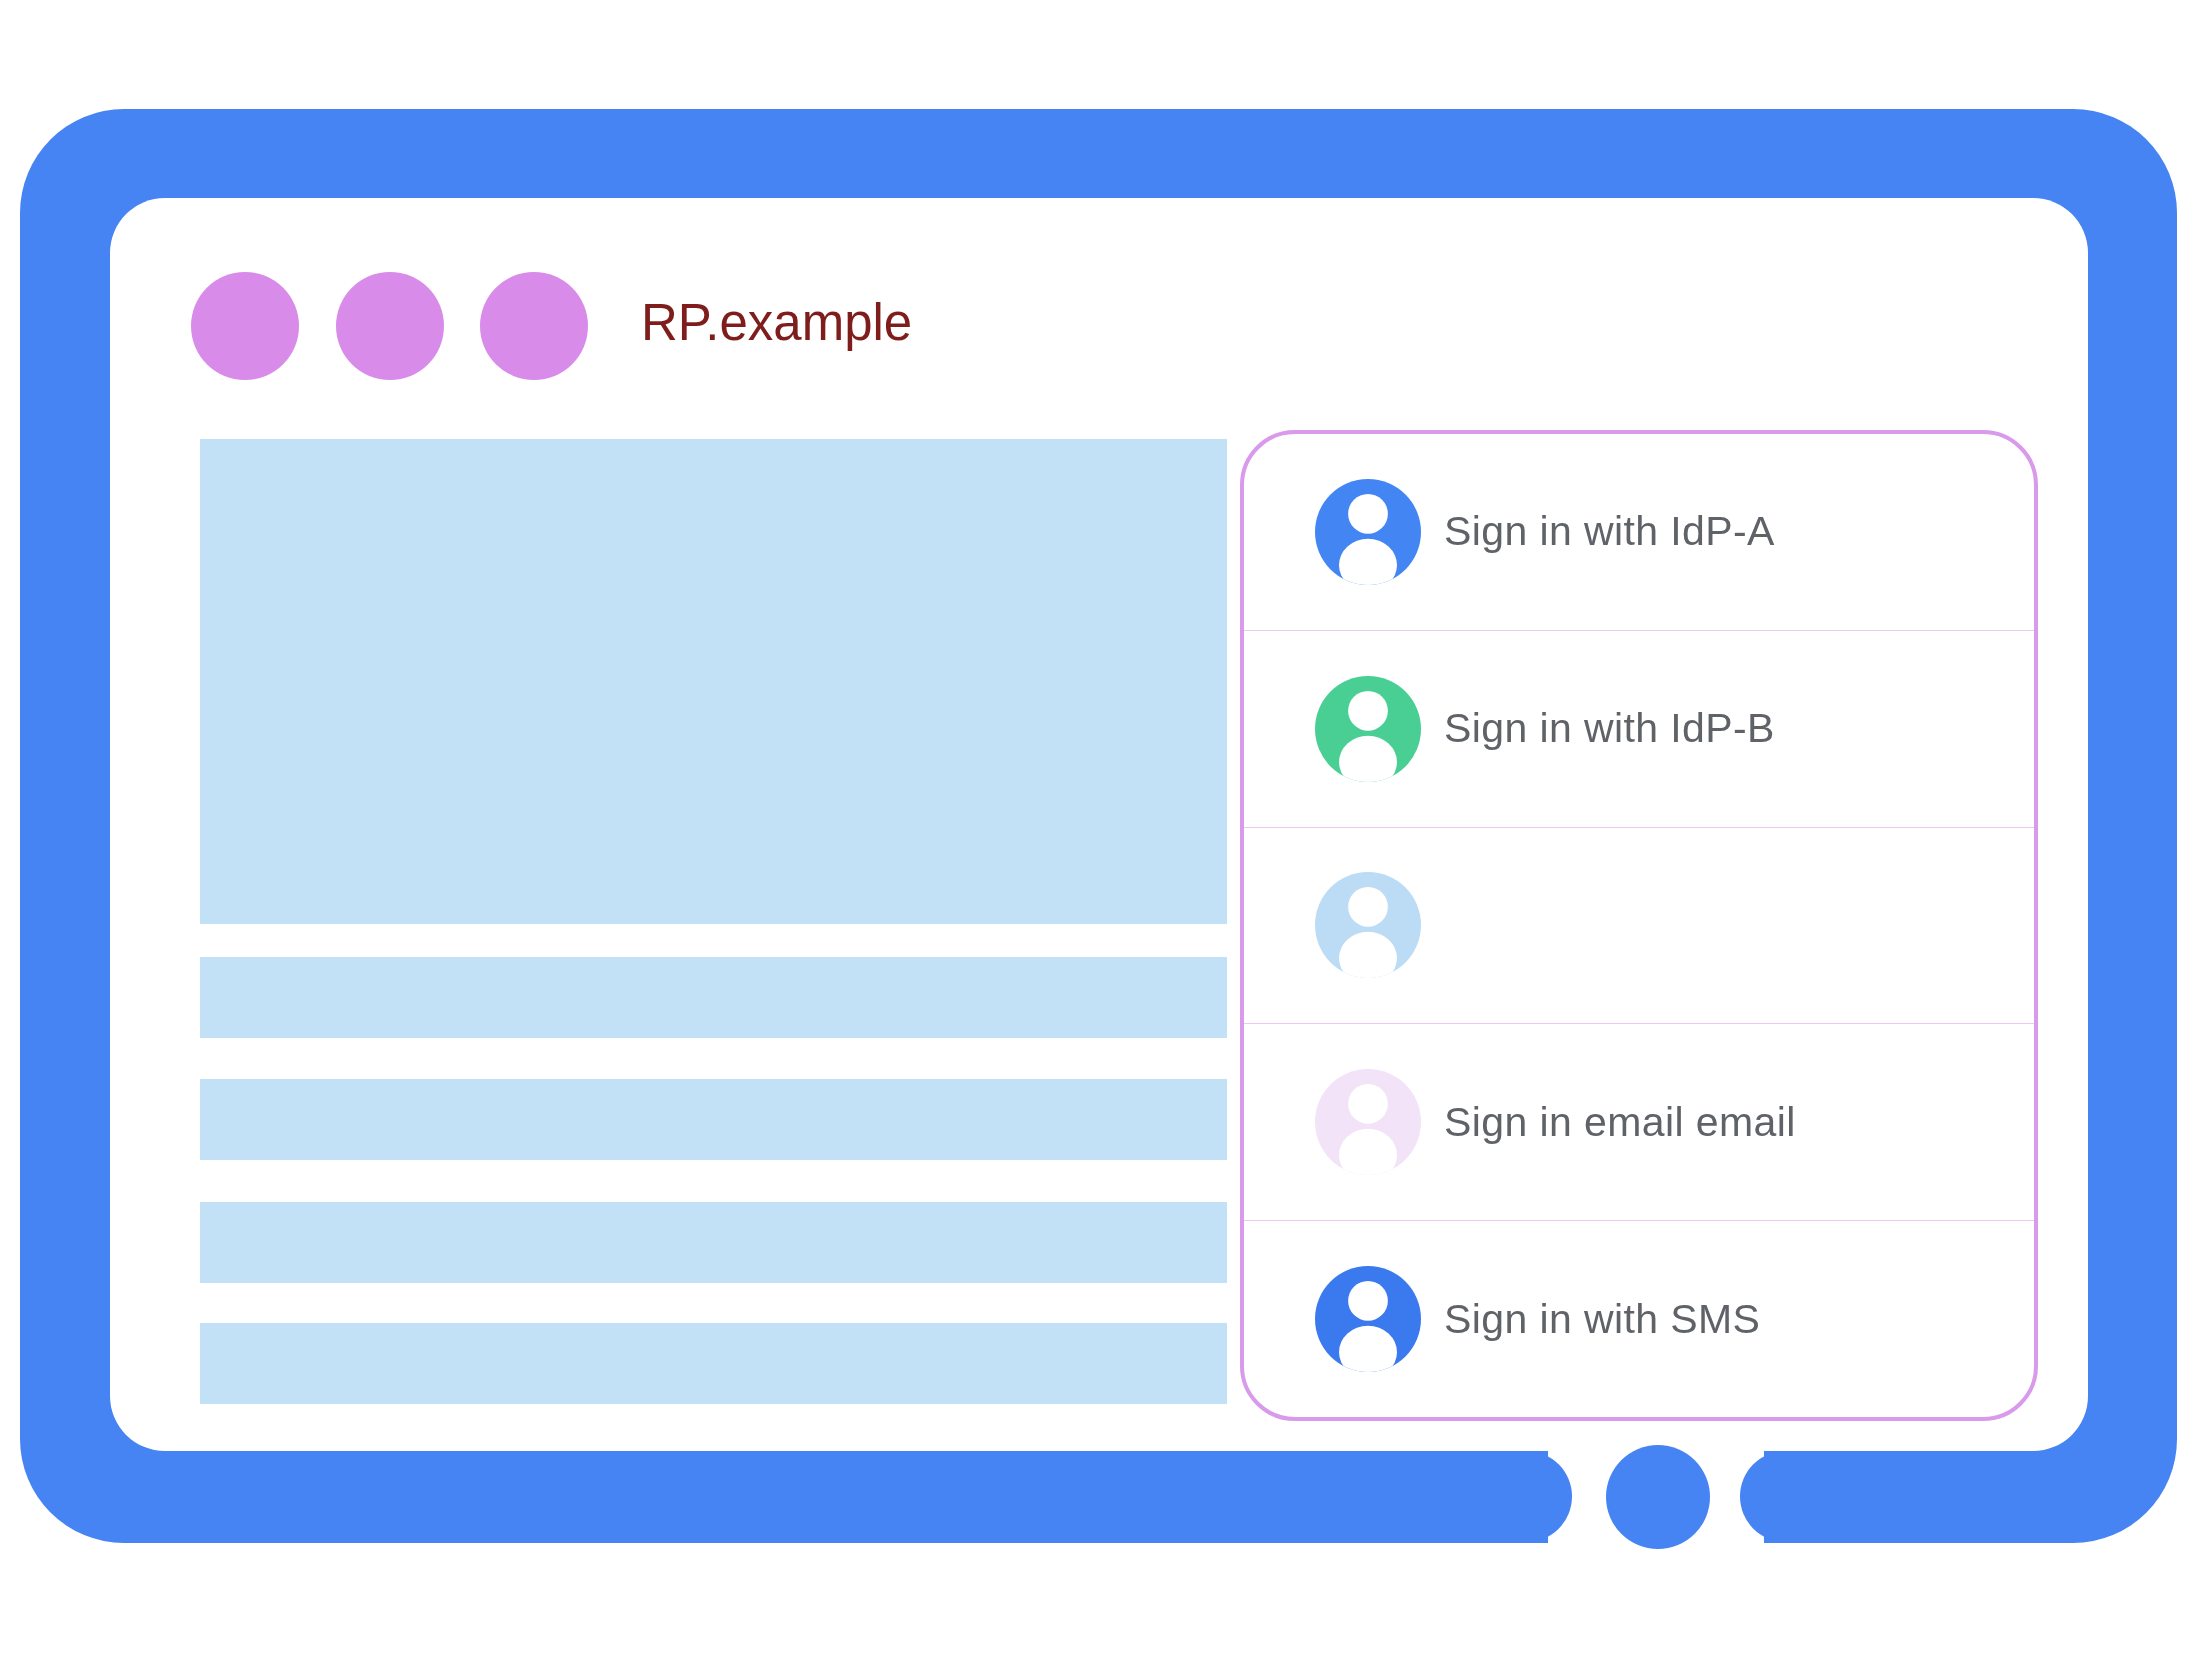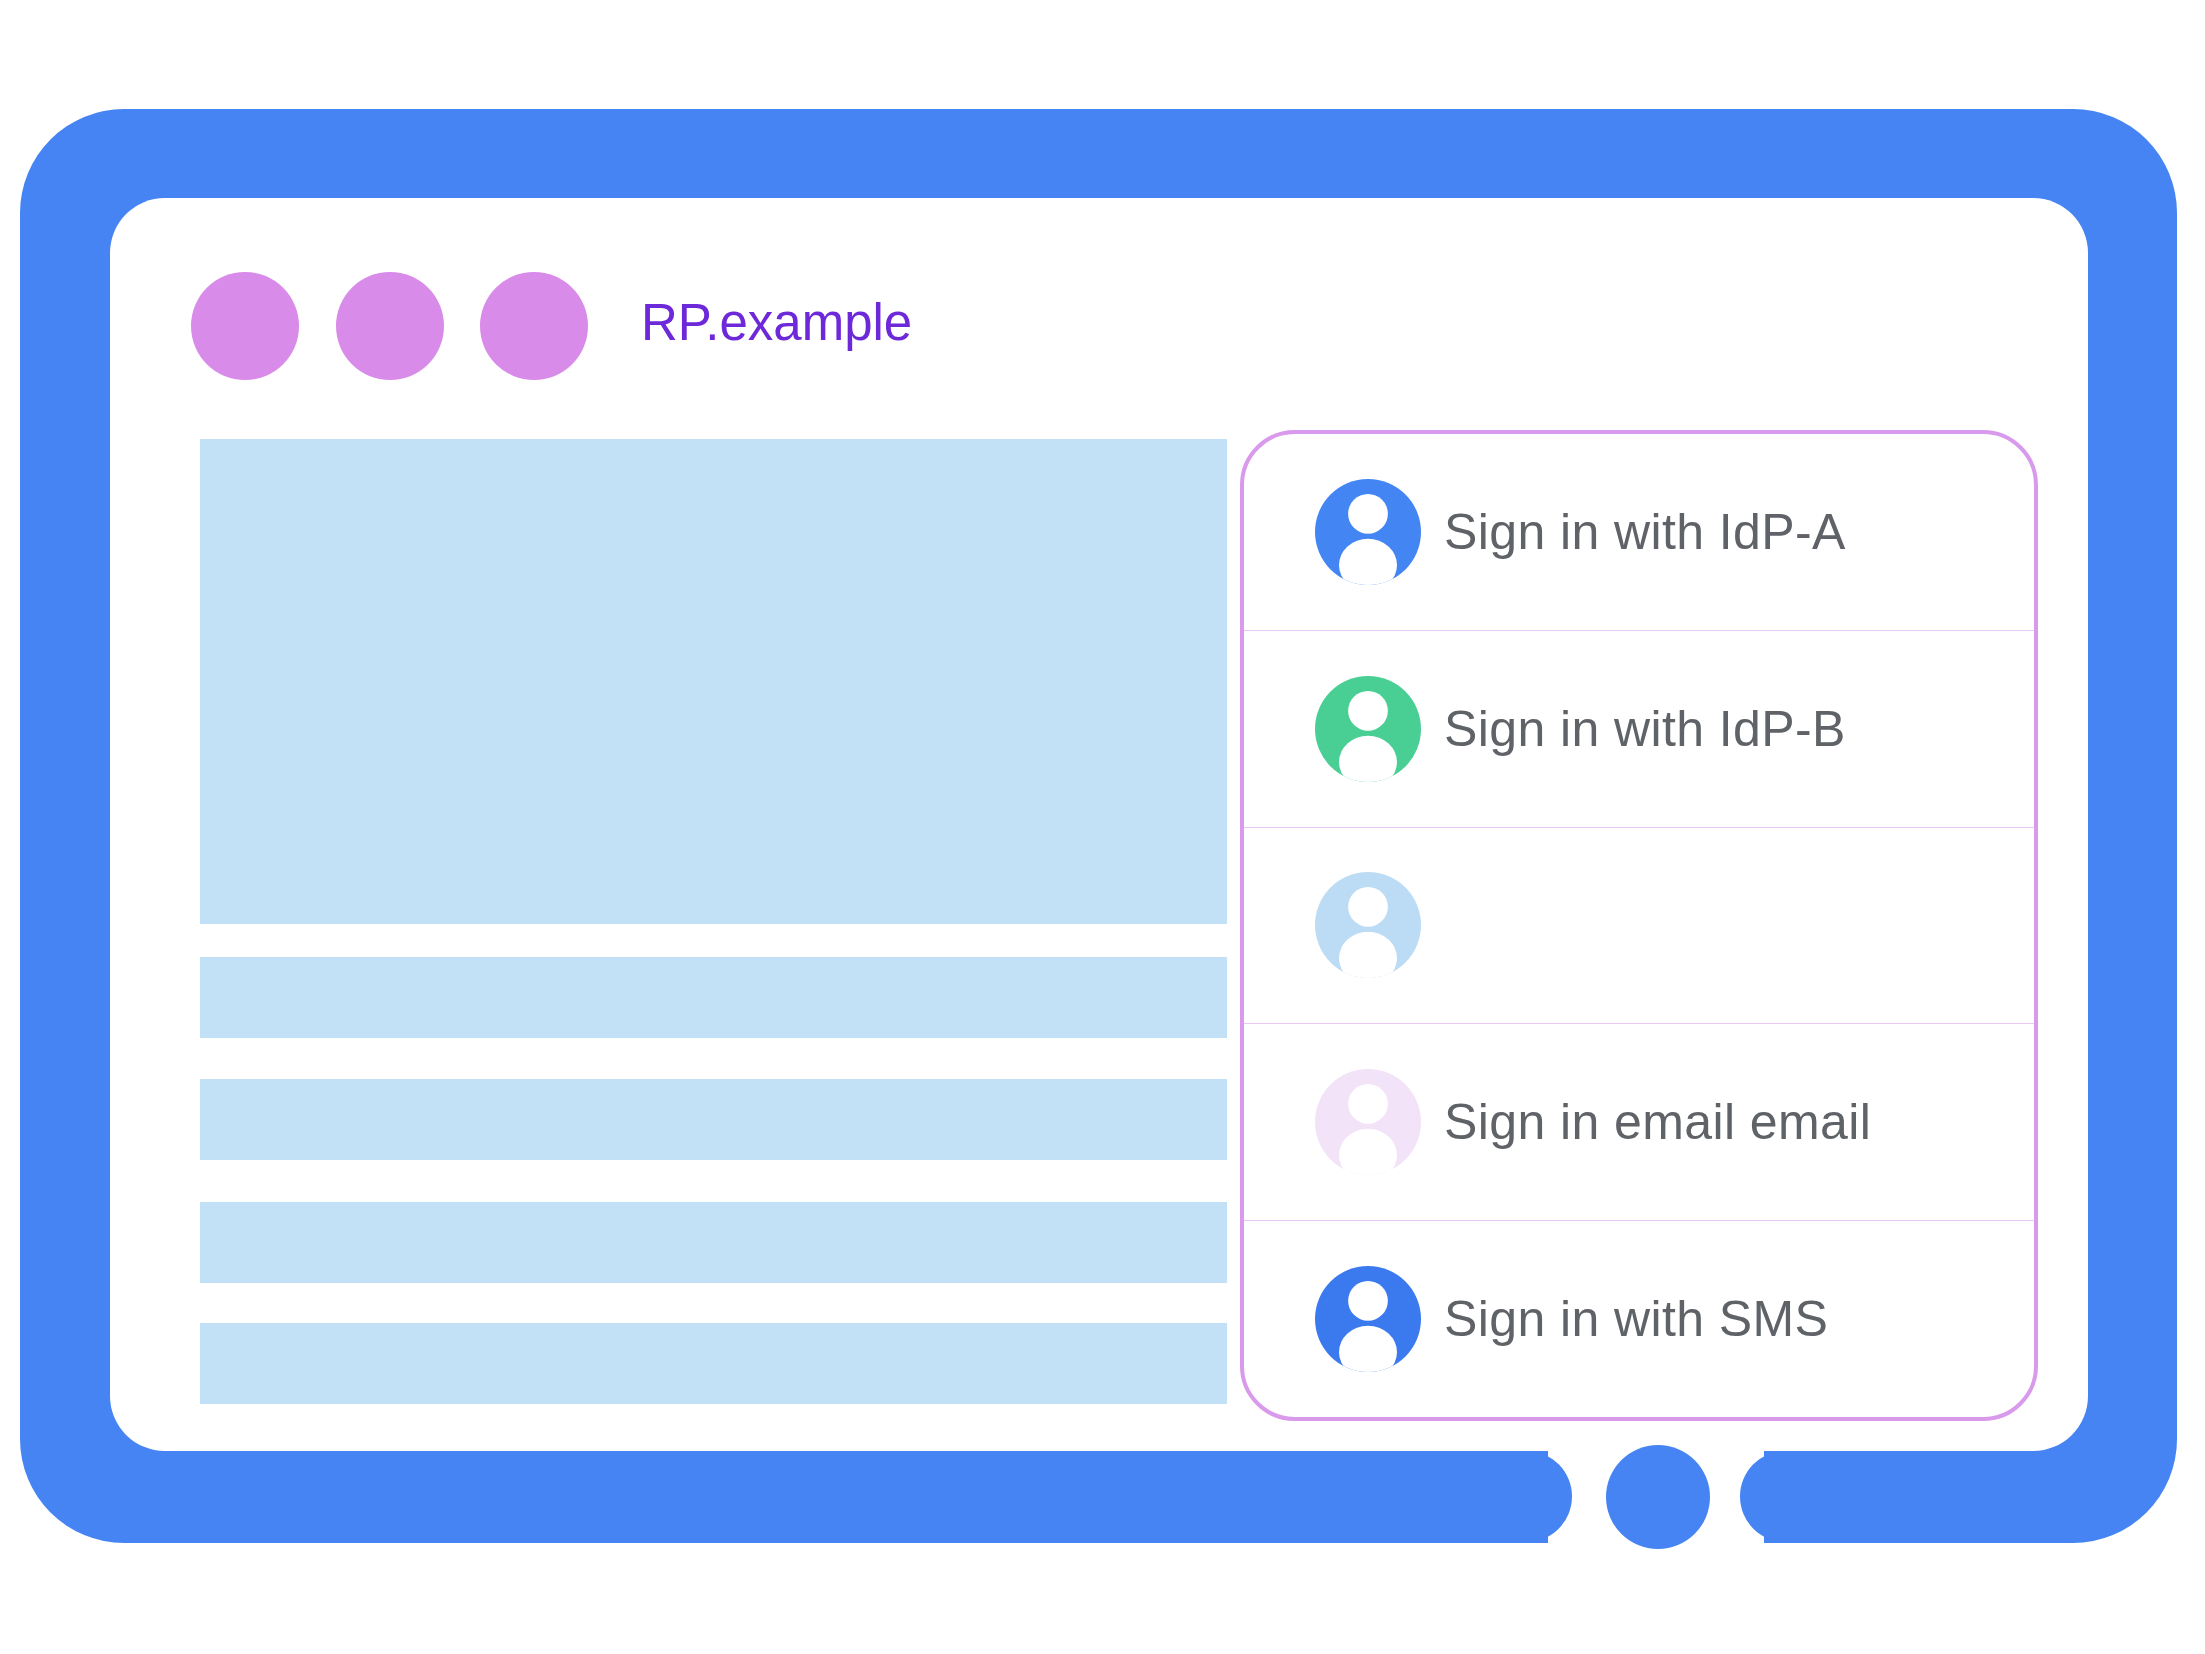--- a/index.html
+++ b/index.html
@@ -15,39 +15,39 @@
   .cap{position:absolute;top:1451px;height:91px;background:#4684F3;}
   .cap-left{left:1429px;width:143px;border-radius:0 46px 46px 0;}
   .cap-right{left:1740px;width:148px;border-radius:46px 0 0 46px;}
   .home-btn{position:absolute;left:1606px;top:1445px;width:104px;height:104px;
     border-radius:50%;background:#4684F3;}
 
   
   .dot{position:absolute;top:272px;width:108px;height:108px;border-radius:50%;background:#D98BE9;}
   .dot1{left:191px;} .dot2{left:336px;} .dot3{left:480px;}
   .page-title{position:absolute;left:641px;top:295px;font-size:51px;line-height:56px;
-    color:#6d28d9;letter-spacing:0px;}
+    color:#7f1d1d;letter-spacing:0px;}
 
   
   .ph{position:absolute;left:200px;width:1027px;background:#C2E1F6;}
   .ph-hero{top:439px;height:485px;}
   .ph-bar1{top:957px;height:81px;}
   .ph-bar2{top:1079px;height:81px;}
   .ph-bar3{top:1202px;height:81px;}
   .ph-bar4{top:1323px;height:81px;}
 
   
   .signin-panel{position:absolute;left:1240px;top:430px;width:798px;height:991px;
     background:#ffffff;border:4.4px solid #D99AEC;border-radius:55px;box-sizing:border-box;
     display:flex;flex-direction:column;overflow:hidden;}
   .signin-row{flex:1 1 0;display:flex;align-items:center;padding-left:71px;
     border-bottom:1.8px solid #EBC9F4;cursor:pointer;}
   .signin-row:last-child{border-bottom:none;}
   .avatar{width:106px;height:106px;flex:0 0 106px;margin-right:23px;}
-  .signin-label{font-size:50px;color:#5F6368;font-weight:500;letter-spacing:0.4px;
+  .signin-label{font-size:41px;color:#5F6368;font-weight:500;letter-spacing:0.4px;
     white-space:nowrap;}
 </style>
 </head>
 <body>
 
 <div class="page">
 
   <div class="frame-outer"></div>
   <div class="frame-screen"></div>
   <div class="gap-cover"></div>

